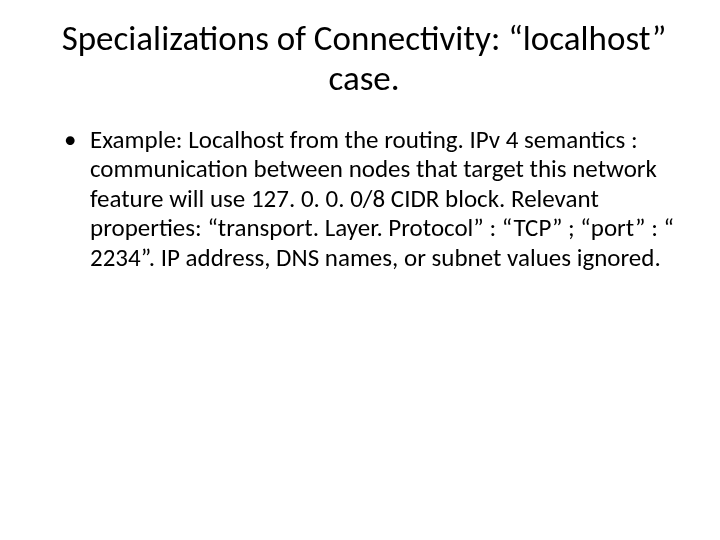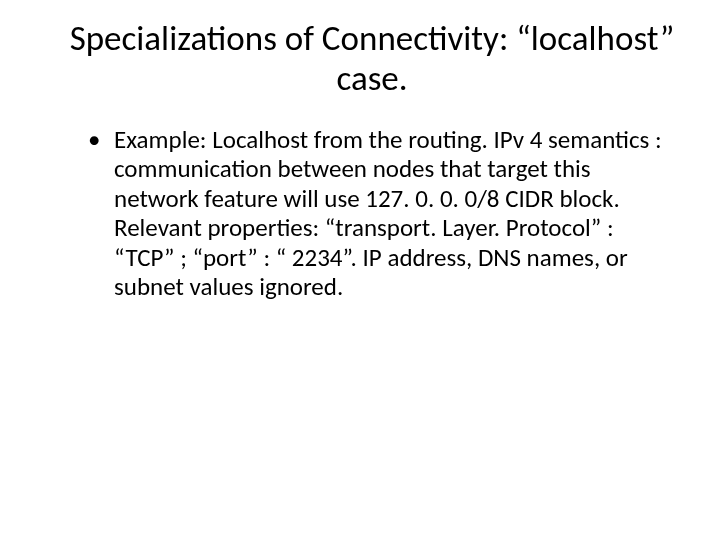--- a/index.html
+++ b/index.html
@@ -10,38 +10,38 @@
       background: #ffffff;
       font-family: Calibri, "Segoe UI", Arial, sans-serif;
       color: #000000;
       overflow: hidden;
     }
     .slide {
       width: 720px;
       height: 540px;
       position: relative;
       box-sizing: border-box;
-      padding: 18px 40px 40px 64px;
+      padding: 18px 40px 40px 48px;
     }
     .title {
       text-align: center;
       font-size: 35px;
       font-weight: 400;
       line-height: 1.15;
       margin: 0 0 26px 0;
       letter-spacing: 0px;
     }
     .body {
       font-size: 25px;
       line-height: 1.18;
       padding-left: 16px;
     }
     ul {
       list-style: none;
-      margin: 8px;
+      margin: 0;
       padding: 0;
     }
     li {
       position: relative;
       padding-left: 26px;
       margin-bottom: 6px;
     }
     li::before {
       content: "•";
       position: absolute;

